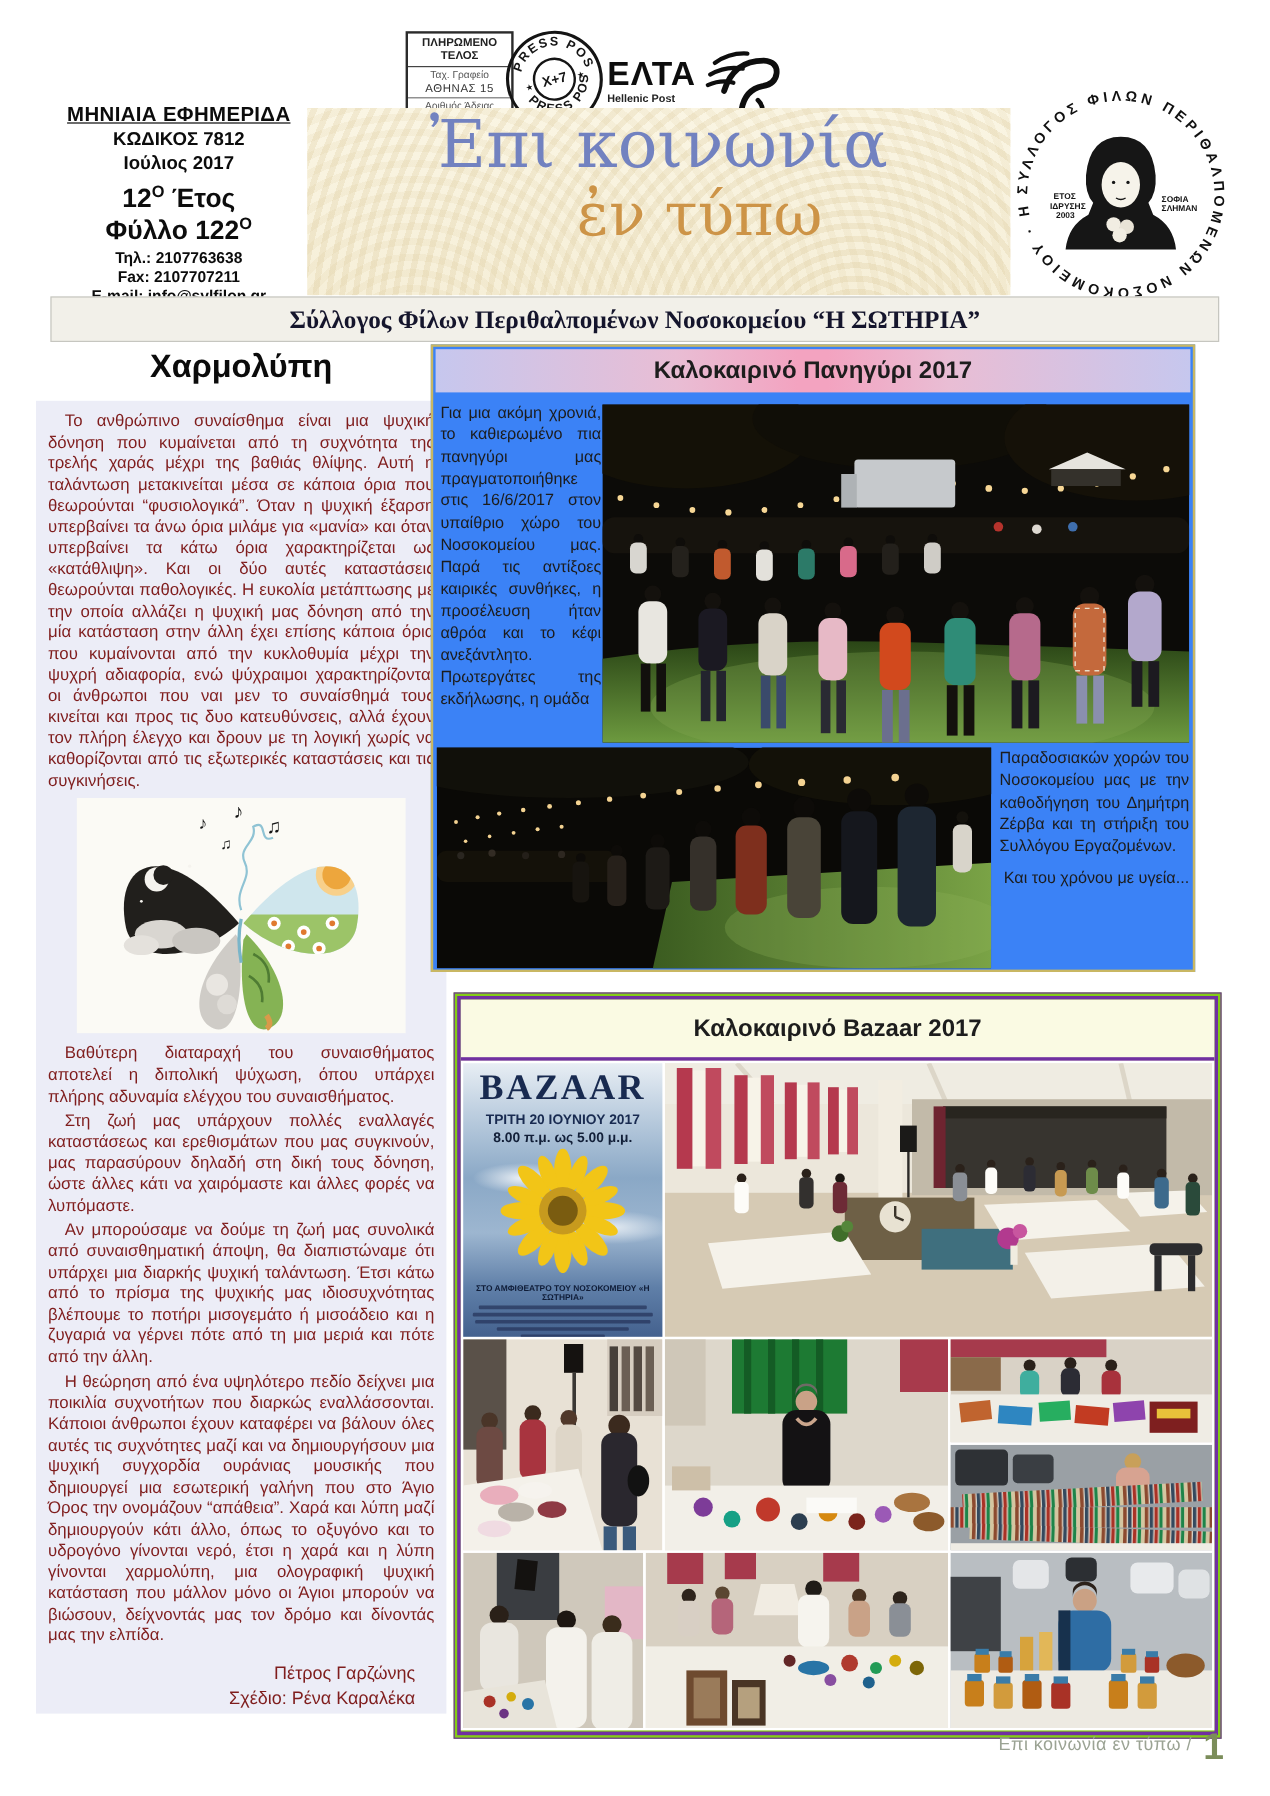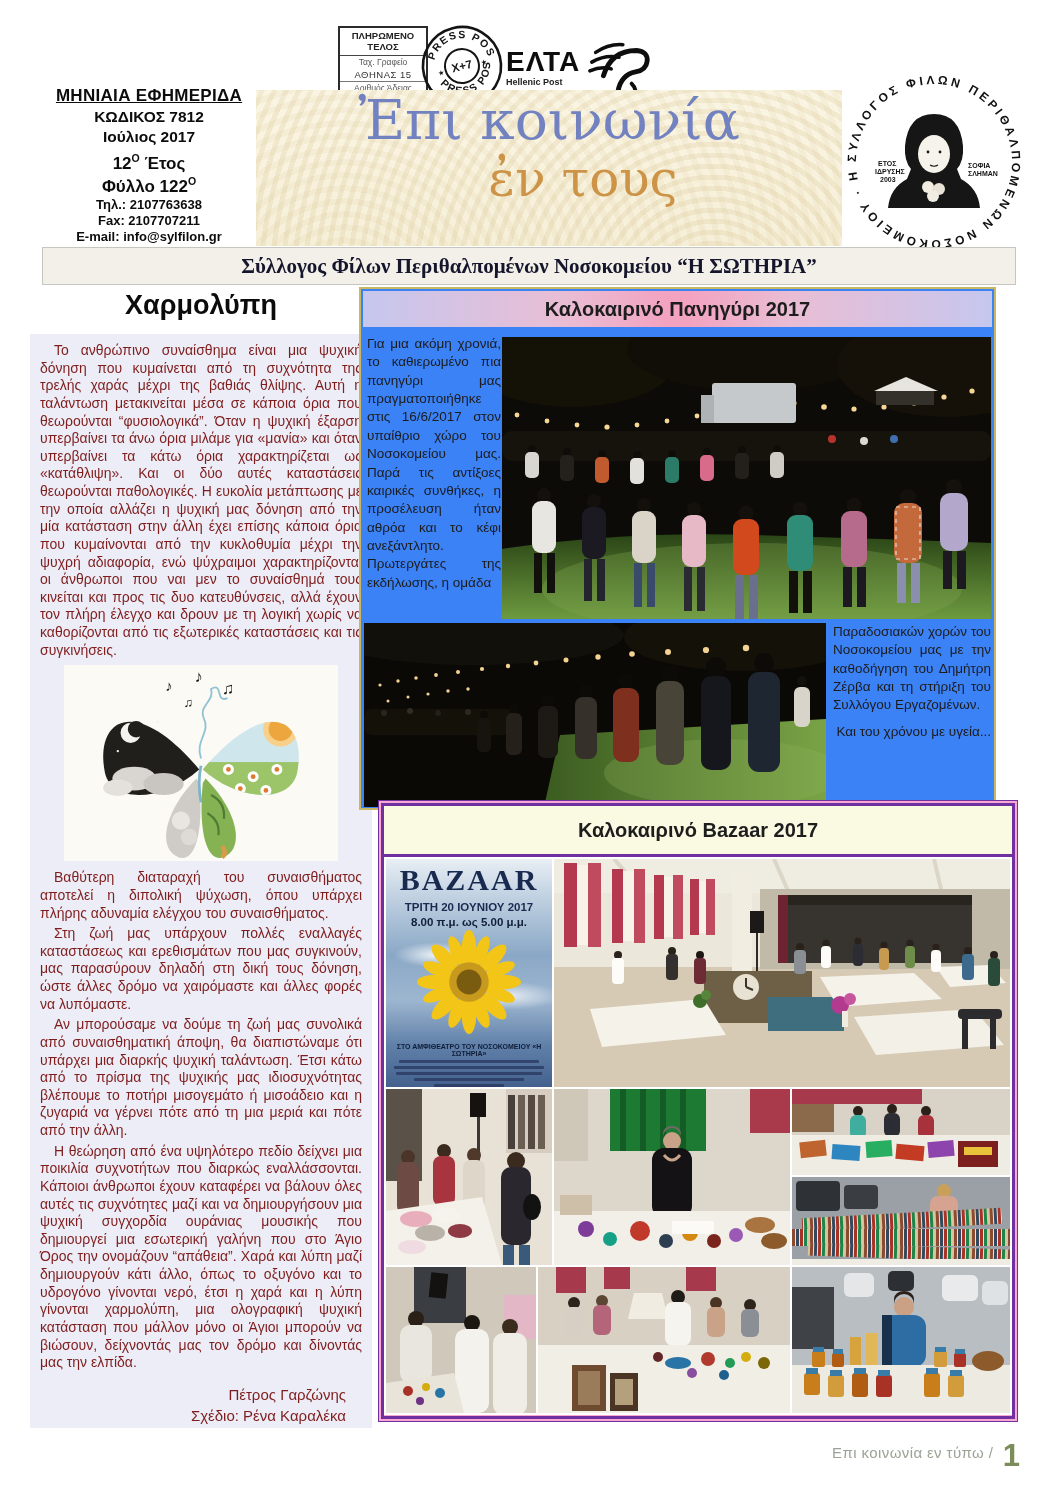--- a/index.html
+++ b/index.html
@@ -17,21 +17,21 @@
   .press-stamp{left:420px;top:24px;width:84px;height:84px;}
   .press-stamp svg{transform:rotate(-14deg);}
   .elta-logo{left:506px;top:28px;width:150px;height:78px;display:flex;align-items:center;gap:4px;}
   .elta-text{text-align:left;}
   .elta-name{font-weight:bold;font-size:28px;letter-spacing:1px;color:#0d0d0d;line-height:1;}
   .elta-sub{font-size:9px;font-weight:bold;color:#222;margin-top:1px;}
 
   .info-block{left:40px;top:86px;width:218px;text-align:center;color:#0c0c0c;}
   .ib-type{font-weight:bold;font-size:17px;text-decoration:underline;letter-spacing:.3px;}
   .ib-line{font-weight:bold;font-size:15.5px;margin-top:2px;}
-  .ib-big{font-weight:bold;font-size:17px;margin-top:6px;}
+  .ib-big{font-weight:bold;font-size:22px;margin-top:6px;}
   .ib-small{font-weight:bold;font-size:13px;margin-top:1px;}
   .sup{font-size:62%;vertical-align:super;}
 
   .title-art{left:256px;top:90px;width:586px;height:156px;text-align:center;
      background:
        repeating-radial-gradient(circle at 78% 135%, rgba(205,180,120,.18) 0 5px, rgba(0,0,0,0) 5px 11px),
        repeating-radial-gradient(circle at 15% 140%, rgba(205,180,120,.10) 0 6px, rgba(0,0,0,0) 6px 13px),
        linear-gradient(180deg,#faf5e3,#f6efd8);
      font-family:"DejaVu Serif",serif;}
   .ta-line1{font-size:55px;line-height:1.05;color:#7282c0;margin-top:2px;}
@@ -59,21 +59,21 @@
       background:linear-gradient(90deg,#c6c7ee 0%,#e9bdd4 32%,#f3a3c0 48%,#f3a3c0 52%,#e9bdd4 68%,#c6c7ee 100%);}
   .pan-text-left{left:6px;top:46px;width:134px;font-size:13.5px;line-height:1.36;text-align:justify;color:#1c1c1c;}
   .pan-photo1{left:141px;top:48px;width:489px;height:282px;}
   .pan-photo2{left:3px;top:334px;width:462px;height:184px;}
   .pan-text-right{left:472px;top:334px;width:158px;font-size:13.5px;line-height:1.36;color:#1c1c1c;}
   .pan-text-right .p1{text-align:justify;margin:0;}
   .pan-text-right .p2{text-align:right;margin:8px 0 0 0;}
   .photo{display:block;width:100%;height:100%;}
 
   
-  .bazaar{left:378px;top:800px;width:640px;height:622px;border:1px solid #7030a0;box-sizing:border-box;background:#f9a8d4;}
+  .bazaar{left:378px;top:827px;width:640px;height:622px;border:1px solid #7030a0;box-sizing:border-box;background:#84cc16;}
   .baz-inner{margin:2px;border:3px solid #7030a0;height:calc(100% - 10px);}
   .baz-header{height:48px;background:#fafae3;border-bottom:3px solid #7030a0;display:flex;align-items:center;justify-content:center;
               font-weight:bold;font-size:20px;color:#1d1d1d;}
   .collage{position:relative;height:558px;background:#fff;}
   .c-poster{left:2px;top:2px;width:166px;height:228px;overflow:hidden;
      background:
        radial-gradient(ellipse 60px 18px at 30% 42%, rgba(255,255,255,.85), rgba(255,255,255,0) 70%),
        radial-gradient(ellipse 70px 20px at 75% 60%, rgba(255,255,255,.7), rgba(255,255,255,0) 70%),
        linear-gradient(180deg,#e8eef4 0%,#c2d2e2 16%,#8aa8c6 42%,#9db6d0 62%,#5f7fa8 82%,#44618e 100%);
      text-align:center;}
@@ -156,21 +156,21 @@
       <span>Φύλλο </span><span>122</span><span class="sup">Ο</span>
     </div>
     <div class="ib-small">Τηλ.: 2107763638</div>
     <div class="ib-small">Fax: 2107707211</div>
     <div class="ib-small">E-mail: info@sylfilon.gr</div>
     <div class="ib-small">Web Site: www.sylfilon.gr</div>
   </div>
 
   <div class="abs title-art">
     <div class="ta-line1">Ἐπι κοινωνία</div>
-    <div class="ta-line2">ἐν τους</div>
+    <div class="ta-line2">ἐν τύπω</div>
   </div>
 
   <div class="abs seal">
     <svg viewBox="0 0 184 184" width="184" height="184">
       <defs>
           <path id="sealring" d="M92,92 m-78,0 a78,78 0 1,1 156,0 a78,78 0 1,1 -156,0"></path>
         </defs>
       <text font-size="12" font-weight="bold" fill="#101010" letter-spacing="3.2">
         <textPath href="#sealring">ΣΥΛΛΟΓΟΣ ΦΙΛΩΝ ΠΕΡΙΘΑΛΠΟΜΕΝΩΝ ΝΟΣΟΚΟΜΕΙΟΥ · Η ΣΩΤΗΡΙΑ ·</textPath>
       </text>
@@ -253,21 +253,21 @@
         <path d="M146,140 q16,8 14,26" stroke="#4f7c33" stroke-width="2.4" fill="none"></path>
         <path d="M142,160 q14,8 12,24" stroke="#4f7c33" stroke-width="2.4" fill="none"></path>
         <path d="M158,196 q6,8 0,12" stroke="#d99a4a" stroke-width="5" fill="none"></path>
 
         <path d="M135,108 q-4,18 0,40" stroke="#7ab5c9" stroke-width="3" fill="none"></path>
       </svg>
     </div>
 
     <div>
         <p class="apara">Βαθύτερη διαταραχή του συναισθήματος αποτελεί η διπολική ψύχωση, όπου υπάρχει πλήρης αδυναμία ελέγχου του συναισθήματος.</p>
-        <p class="apara">Στη ζωή μας υπάρχουν πολλές εναλλαγές καταστάσεως και ερεθισμάτων που μας συγκινούν, μας παρασύρουν δηλαδή στη δική τους δόνηση, ώστε άλλες δρόμο να χαιρόμαστε και άλλες φορές να λυπόμαστε.</p>
+        <p class="apara">Στη ζωή μας υπάρχουν πολλές εναλλαγές καταστάσεως και ερεθισμάτων που μας συγκινούν, μας παρασύρουν δηλαδή στη δική τους δόνηση, ώστε άλλες κάτι να χαιρόμαστε και άλλες φορές να λυπόμαστε.</p>
         <p class="apara">Αν μπορούσαμε να δούμε τη ζωή μας συνολικά από συναισθηματική άποψη, θα διαπιστώναμε ότι υπάρχει μια διαρκής ψυχική ταλάντωση. Έτσι κάτω από το πρίσμα της ψυχικής μας ιδιοσυχνότητας βλέπουμε το ποτήρι μισογεμάτο ή μισοάδειο και η ζυγαριά να γέρνει πότε από τη μια μεριά και πότε από την άλλη.</p>
         <p class="apara">Η θεώρηση από ένα υψηλότερο πεδίο δείχνει μια ποικιλία συχνοτήτων που διαρκώς εναλλάσσονται. Κάποιοι άνθρωποι έχουν καταφέρει να βάλουν όλες αυτές τις συχνότητες μαζί και να δημιουργήσουν μια ψυχική συγχορδία ουράνιας μουσικής που δημιουργεί μια εσωτερική γαλήνη που στο Άγιο Όρος την ονομάζουν “απάθεια”. Χαρά και λύπη μαζί δημιουργούν κάτι άλλο, όπως το οξυγόνο και το υδρογόνο γίνονται νερό, έτσι η χαρά και η λύπη γίνονται χαρμολύπη, μια ολογραφική ψυχική κατάσταση που μάλλον μόνο οι Άγιοι μπορούν να βιώσουν, δείχνοντάς μας τον δρόμο και δίνοντάς μας την ελπίδα.</p>
       </div>
 
     <div class="signature">
       <div>Πέτρος Γαρζώνης</div>
       <div>Σχέδιο: Ρένα Καραλέκα</div>
     </div>
   </div>
 

